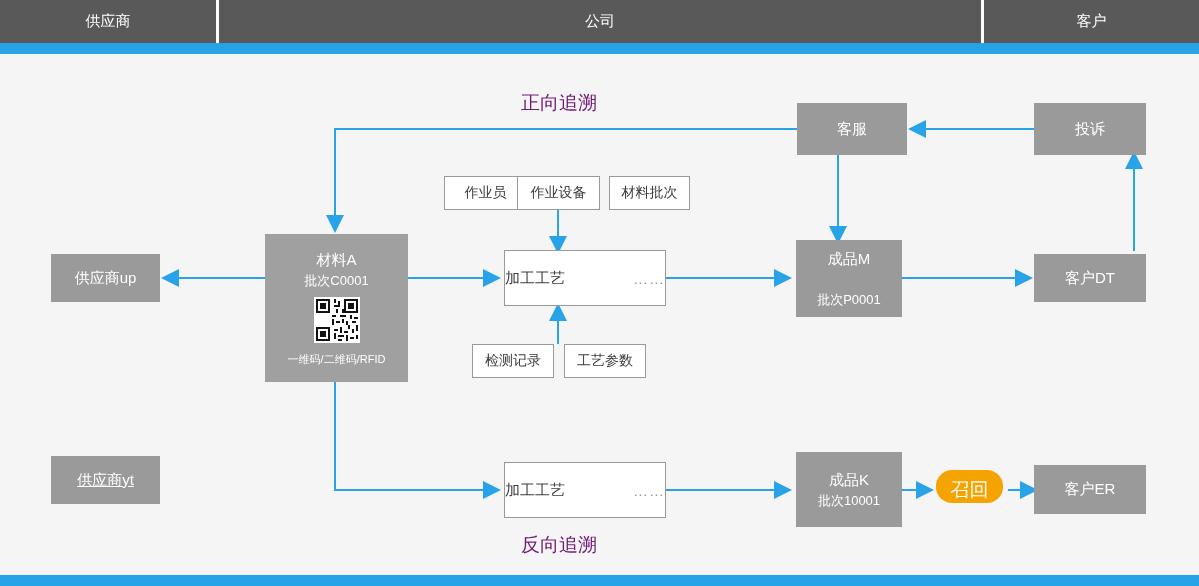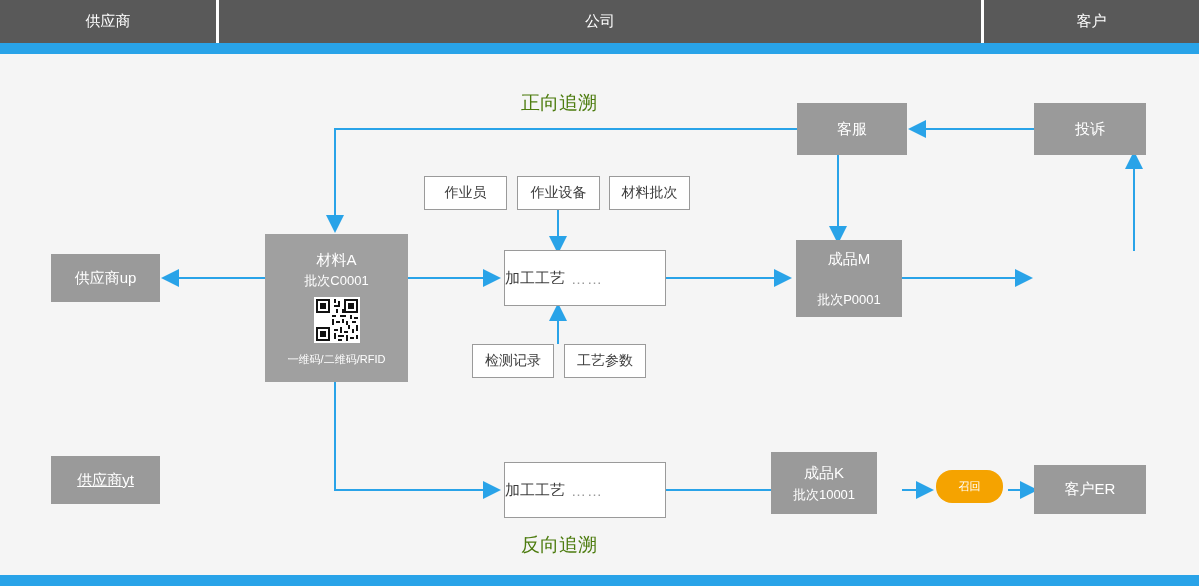--- a/index.html
+++ b/index.html
@@ -106,38 +106,38 @@
   }
   .proc {
     position: absolute;
     box-sizing: border-box;
     background: #ffffff;
     border: 1px solid #9a9a9a;
     color: #3c3c3c;
     font-size: 15px;
     display: flex;
     align-items: center;
-    justify-content: flex-start;
+    justify-content: space-between;
   }
   .proc .dots { color:#9a9a9a; letter-spacing:1px; margin-left:6px; font-size:15px;}
   .label-blue {
     position: absolute;
-    color: #4d7c0f;
+    color: #701a75;
     font-size: 19px;
     white-space: nowrap;
   }
   .pill {
     position: absolute;
     box-sizing: border-box;
     background: #f5a300;
     border-radius: 16px;
     color: #ffffff;
-    font-size: 11px;
-    display: flex;
-    align-items: center;
+    font-size: 19px;
+    display: flex;
+    align-items: flex-end;
     justify-content: center;
   }
   
   .qr {
     width: 46px;
     height: 46px;
     background: #ffffff;
     margin: 6px 0 8px 0;
     display: block;
   }
@@ -215,21 +215,21 @@
     <div class="label-blue" style="left:521px; top:36px;">正向追溯</div>
     <div class="label-blue" style="left:521px; top:478px;">反向追溯</div>
 
     <div class="node gray" style="left:1034px; top:49px; width:112px; height:52px;">
       <span>投诉</span>
     </div>
     <div class="node gray" style="left:797px; top:49px; width:110px; height:52px;">
       <span>客服</span>
     </div>
 
-    <div class="wbox" style="left:424px; top:122px; width:83px; height:34px;">
+    <div class="wbox" style="left:444px; top:122px; width:83px; height:34px;">
       <span>作业员</span>
     </div>
     <div class="wbox" style="left:517px; top:122px; width:83px; height:34px;">
       <span>作业设备</span>
     </div>
     <div class="wbox" style="left:609px; top:122px; width:81px; height:34px;">
       <span>材料批次</span>
     </div>
 
     <div class="node gray" style="left:51px; top:200px; width:109px; height:48px;">
@@ -298,31 +298,34 @@
     </div>
     <div class="wbox" style="left:564px; top:290px; width:82px; height:34px;">
       <span>工艺参数</span>
     </div>
 
     <div class="node gray" style="left:796px; top:186px; width:106px; height:77px;gap:20px;">
       <span>成品M</span>
       <span class="sub">批次P0001</span>
     </div>
 
+    <div class="node gray" style="left:1034px; top:200px; width:112px; height:48px;">
+      <span>客户DT</span>
+    </div>
 
     <div class="node gray" style="left:51px; top:402px; width:109px; height:48px;text-decoration:underline;">
       <span>供应商yt</span>
     </div>
 
     <div class="proc" style="left:504px; top:408px; width:162px; height:56px;">
       <span>加工工艺</span>
       <span class="dots">……</span>
     </div>
 
-    <div class="node gray" style="left:771px; top:398px; width:106px; height:62px;">
+    <div class="node gray" style="left:796px; top:398px; width:106px; height:75px;">
       <span>成品K</span>
       <span class="sub">批次10001</span>
     </div>
 
     <div class="pill" style="left:936px; top:416px; width:67px; height:33px;">
       <span>召回</span>
     </div>
 
     <div class="node gray" style="left:1034px; top:411px; width:112px; height:49px;">
       <span>客户ER</span>

